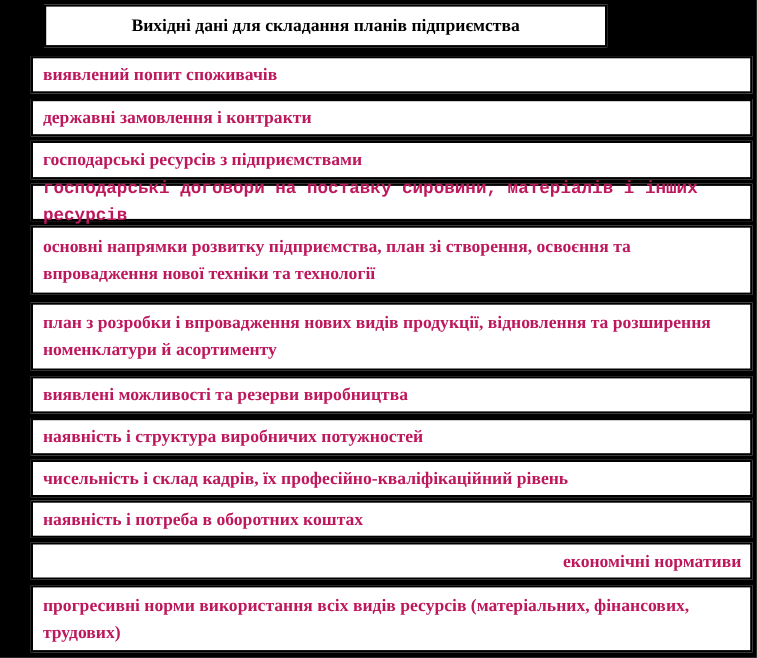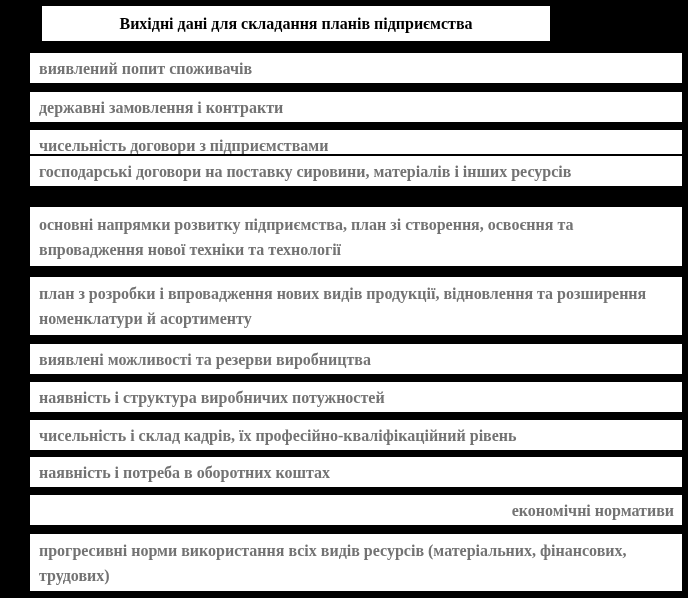--- a/index.html
+++ b/index.html
@@ -38,28 +38,28 @@
     left: 28px;
     width: 656px;
     background: #ffffff;
     border: 2px solid #000000;
     box-sizing: border-box;
     display: flex;
     align-items: center;
     font-weight: bold;
     font-size: 16px;
     line-height: 25px;
-    color: #737373;
+    color: #be185d;
     padding: 2px 8px 2px 9px;
   }
   
   .b0  { top: 51px;  height: 34px; }
   .b1  { top: 90px;  height: 34px; }
   .b2  { top: 128px; height: 35px; }
-  .b3  { top: 154px; height: 34px; }
+  .b3  { top: 167px; height: 34px; font-family: Liberation Mono, monospace; }
   .b4  { top: 205px; height: 63px; }
   .b5  { top: 275px; height: 62px; }
   .b6  { top: 342px; height: 34px; }
   .b7  { top: 380px; height: 34px; }
   .b8  { top: 418px; height: 34px; }
   .b9  { top: 455px; height: 34px; text-align: center; }
   .b10 { top: 493px; height: 34px; justify-content: flex-end; }
   .b11 { top: 532px; height: 61px; }
 </style>
 </head>
@@ -71,21 +71,21 @@
     <span>Вихідні дані для складання планів підприємства</span>
   </div>
 
   <div class="item-box b0">
     <span>виявлений попит споживачів</span>
   </div>
   <div class="item-box b1">
     <span>державні замовлення і контракти</span>
   </div>
   <div class="item-box b2">
-    <span>чисельність договори з підприємствами</span>
+    <span>господарські ресурсів з підприємствами</span>
   </div>
   <div class="item-box b3">
     <span>господарські договори на поставку сировини, матеріалів і інших ресурсів</span>
   </div>
   <div class="item-box b4">
     <span>основні напрямки розвитку підприємства, план зі створення, освоєння та впровадження нової техніки та технології</span>
   </div>
   <div class="item-box b6">
     <span>виявлені можливості та резерви виробництва</span>
   </div>

